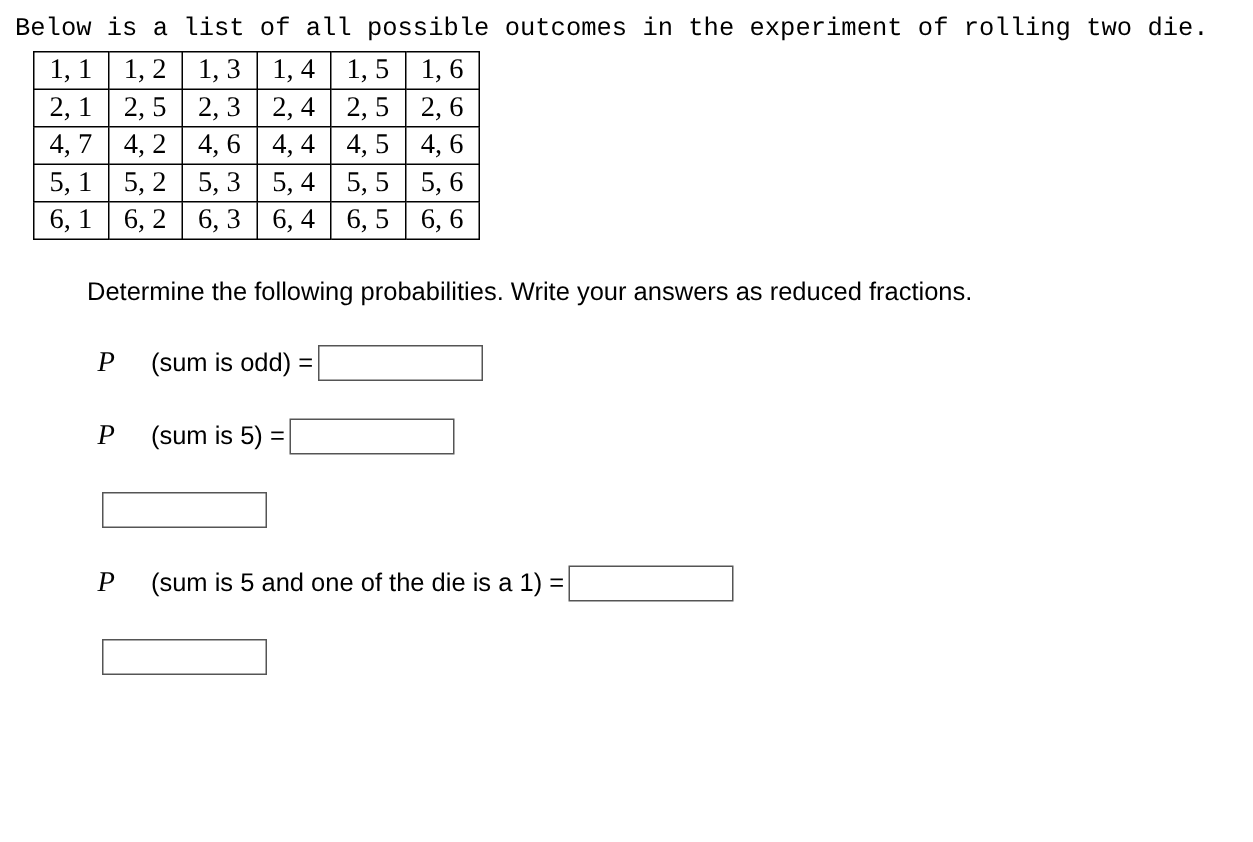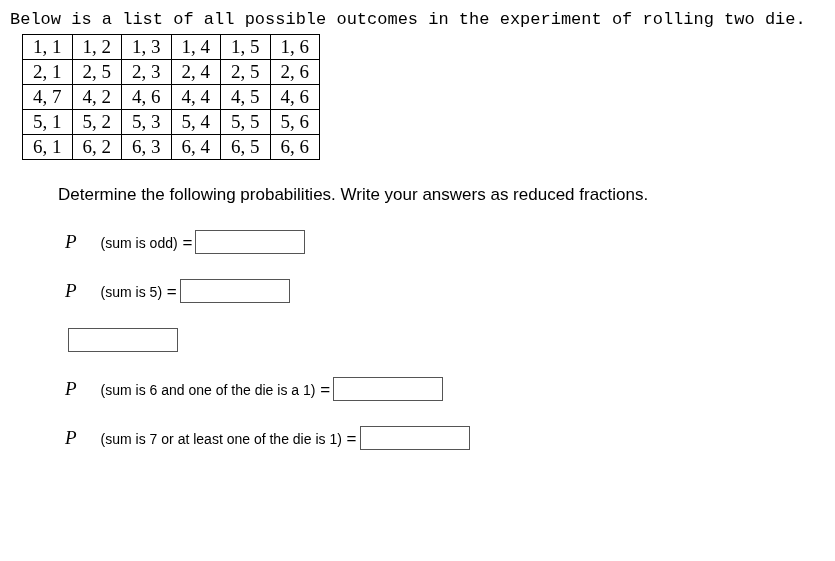--- a/index.html
+++ b/index.html
@@ -40,21 +40,21 @@
       font-style: italic;
       font-family: 'Times New Roman', serif;
       font-size: 19px;
     }
     .question-label .p-letter {
       font-style: italic;
     }
     .question-label .paren-content {
       font-style: normal;
       font-family: Arial, sans-serif;
-      font-size: 14px;
+      font-size: 17px;
       padding-left: 24px;
     }
     .question-label .equals {
       font-style: normal;
       font-family: Arial, sans-serif;
       font-size: 17px;
     }
     .answer-input {
       border: 1px solid #555;
       height: 24px;
@@ -125,20 +125,19 @@
 <div class="question-row">
   <span class="question-label"><span class="p-letter">P</span><span class="paren-content"><span>(</span><span>sum is 5</span><span>)</span></span><span class="equals"> = </span></span>
   <input type="text" class="answer-input" style="">
 </div>
 
 <div class="question-row">
   <input type="text" class="answer-input" style="">
 </div>
 
 <div class="question-row">
-  <span class="question-label"><span class="p-letter">P</span><span class="paren-content"><span>(</span><span>sum is 6 and one of the die is a 1</span><span>)</span></span><span class="equals"> = </span></span>
+  <span class="question-label"><span class="p-letter">P</span><span class="paren-content"><span>(</span><span>sum is 5 and one of the die is a 1</span><span>)</span></span><span class="equals"> = </span></span>
   <input type="text" class="answer-input" style="">
 </div>
 
 <div class="question-row">
-  <span class="question-label"><span class="p-letter">P</span><span class="paren-content"><span>(</span><span>sum is 7 or at least one of the die is 1</span><span>)</span></span><span class="equals"> = </span></span>
   <input type="text" class="answer-input" style="">
 </div>
 
 </body></html>

